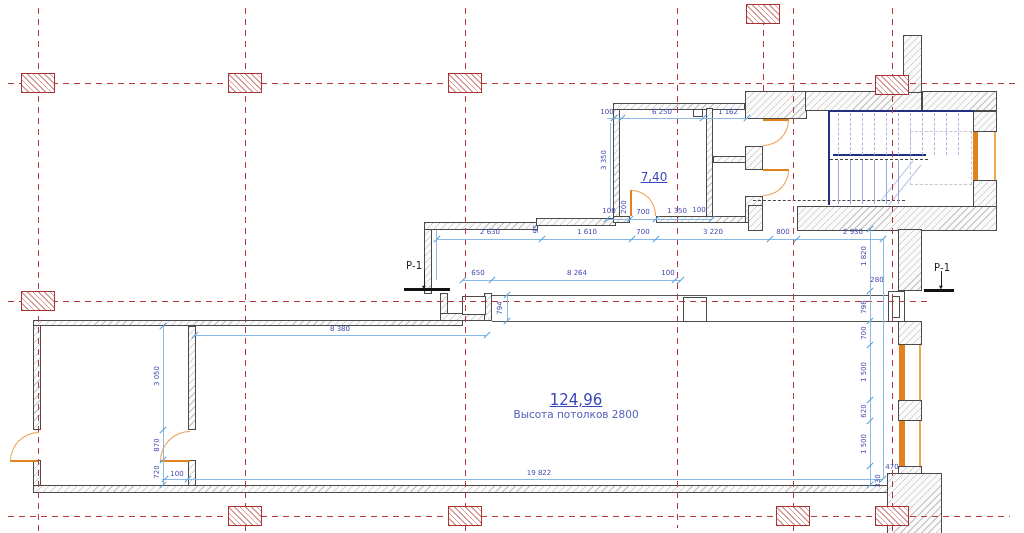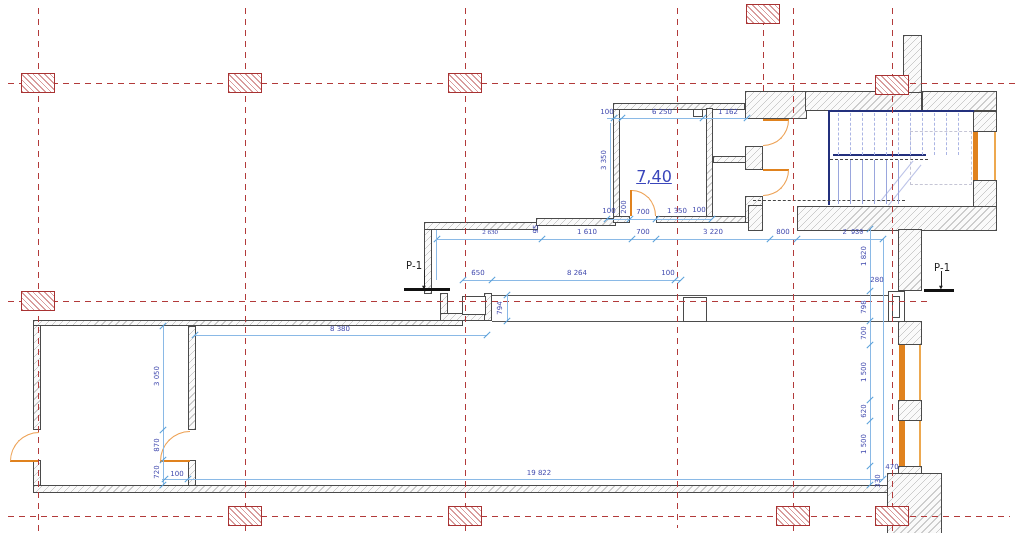--- a/index.html
+++ b/index.html
@@ -50,21 +50,21 @@
             transform:translate(-50%,-50%)}
   .pmark-label{position:absolute;font-size:10px;color:#222;white-space:nowrap}
   .pmark-line{position:absolute;width:1px;background:#222}
   .pmark-arrow{position:absolute;font-size:5px;line-height:5px;color:#222}
   .pmark-tick{position:absolute;height:2.5px;background:#111}
 
   
   .room-label{position:absolute;color:#3a46bb;text-align:center;transform:translate(-50%,-50%)}
   .area-main{font-size:15px;line-height:16px;text-decoration:underline;white-space:nowrap}
   .area-sub{font-size:10.5px;line-height:12px;color:#5560bb;white-space:nowrap}
-  .area-small{font-size:16px;line-height:16px;text-decoration:underline;white-space:nowrap}
+  .area-small{font-size:12px;line-height:16px;text-decoration:underline;white-space:nowrap}
 </style>
 </head>
 <body>
 
 <div class="plan">
 
   <div class="layer" id="grid-layer">
       <div class="gv" style="left: 38px; top: 0px; height: 525px;"></div>
       <div class="gv" style="left: 245px; top: 0px; height: 525px;"></div>
       <div class="gv" style="left: 465px; top: 0px; height: 525px;"></div>
@@ -245,27 +245,27 @@
       <div class="dimline" style="left: 883px; top: 231px; width: 1px; height: 240px;"></div>
       <div class="dimlabel" style="left: 607px; top: 104px;">100</div>
       <div class="dimlabel" style="left: 662px; top: 104px;">6 250</div>
       <div class="dimlabel" style="left: 728px; top: 104px;">1 162</div>
       <div class="dimlabel" style="left: 604px; top: 152px; transform: translate(-50%, -50%) rotate(-90deg);">3 350</div>
       <div class="dimlabel" style="left: 609px; top: 203px;">100</div>
       <div class="dimlabel" style="left: 624px; top: 199px; transform: translate(-50%, -50%) rotate(-90deg);">200</div>
       <div class="dimlabel" style="left: 643px; top: 204px;">700</div>
       <div class="dimlabel" style="left: 677px; top: 203px;">1 350</div>
       <div class="dimlabel" style="left: 699px; top: 202px;">100</div>
-      <div class="dimlabel" style="left: 490px; top: 224px; font-family: Liberation Serif, serif;">2 630</div>
+      <div class="dimlabel" style="left: 490px; top: 224px;">2 630</div>
       <div class="dimlabel" style="left: 536px; top: 221px; transform: translate(-50%, -50%) rotate(-90deg);">95</div>
       <div class="dimlabel" style="left: 587px; top: 224px;">1 610</div>
       <div class="dimlabel" style="left: 643px; top: 224px;">700</div>
       <div class="dimlabel" style="left: 713px; top: 224px;">3 220</div>
       <div class="dimlabel" style="left: 783px; top: 224px;">800</div>
-      <div class="dimlabel" style="left: 853px; top: 224px; font-family: Liberation Mono, monospace;">2 930</div>
+      <div class="dimlabel" style="left: 853px; top: 224px;">2 930</div>
       <div class="dimlabel" style="left: 478px; top: 265px;">650</div>
       <div class="dimlabel" style="left: 577px; top: 265px;">8 264</div>
       <div class="dimlabel" style="left: 668px; top: 265px;">100</div>
       <div class="dimlabel" style="left: 500px; top: 300px; transform: translate(-50%, -50%) rotate(-90deg);">794</div>
       <div class="dimlabel" style="left: 340px; top: 321px;">8 380</div>
       <div class="dimlabel" style="left: 157px; top: 368px; transform: translate(-50%, -50%) rotate(-90deg);">3 050</div>
       <div class="dimlabel" style="left: 157px; top: 437px; transform: translate(-50%, -50%) rotate(-90deg);">870</div>
       <div class="dimlabel" style="left: 157px; top: 464px; transform: translate(-50%, -50%) rotate(-90deg);">720</div>
       <div class="dimlabel" style="left: 177px; top: 466px;">100</div>
       <div class="dimlabel" style="left: 539px; top: 465px;">19 822</div>
@@ -285,15 +285,19 @@
       <div class="pmark-label" style="left: 934px; top: 254px;">Р-1</div>
       <div class="pmark-line" style="left: 941px; top: 263px; height: 16px;"></div>
       <div class="pmark-arrow" style="left: 939px; top: 277px;">▼</div>
       <div class="pmark-tick" style="left: 924px; top: 281px; width: 30px;"></div>
     </div>
 
   <div class="layer" id="label-layer">
     <div class="room-label" style="left:654px;top:169px">
       <div class="area-small">7,40</div>
     </div>
+    <div class="room-label" style="left:576px;top:398px">
+      <div class="area-main">124,96</div>
+      <div class="area-sub">Высота потолков 2800</div>
+    </div>
   </div>
 
 </div>
 
 </body></html>

